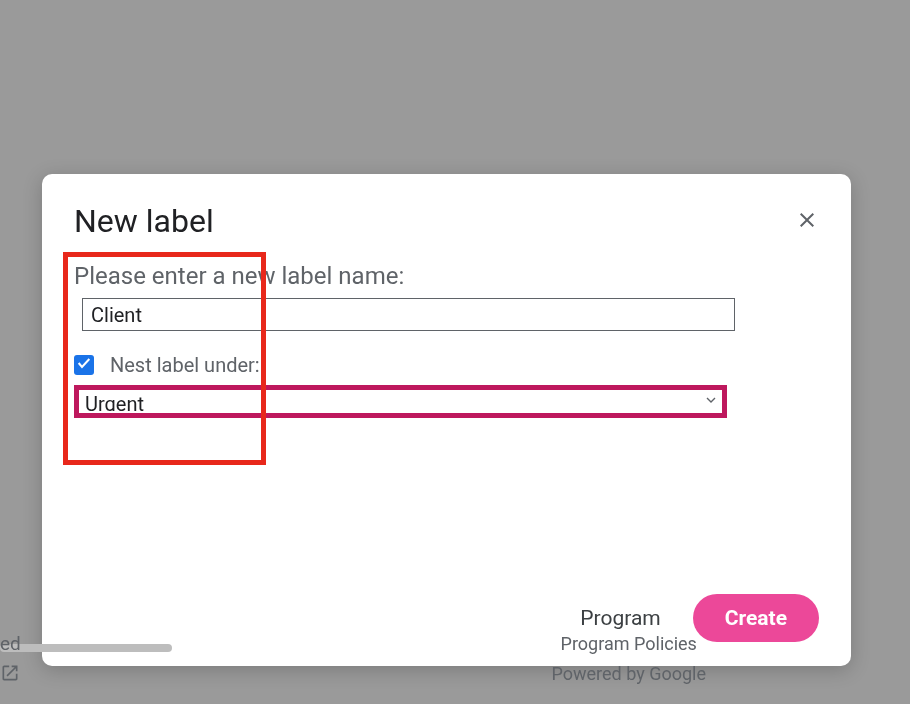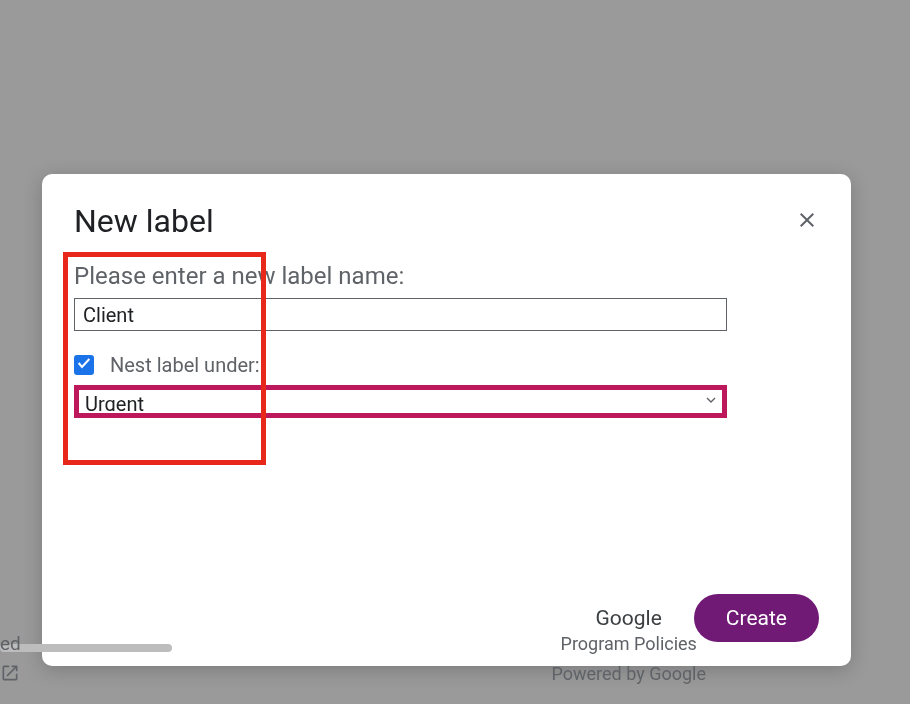--- a/index.html
+++ b/index.html
@@ -69,20 +69,21 @@
     }
     .text-input {
       width: 653px;
       height: 33px;
       border: 1px solid #5f6368;
       padding: 4px 8px;
       font-size: 20px;
       color: #202124;
       font-family: inherit;
       background: #ffffff;
+      margin-left: 8px;
     }
     .nest-row {
       display: flex;
       align-items: center;
       margin-top: 22px;
       margin-bottom: 8px;
       gap: 16px;
     }
     .checkbox-wrap {
       width: 20px;
@@ -151,29 +152,29 @@
     .cancel-btn {
       background: transparent;
       border: none;
       font-size: 21px;
       color: #3c4043;
       cursor: pointer;
       font-family: inherit;
       padding: 8px 4px;
     }
     .create-btn {
-      background: #701a75;
+      background: #ec4899;
       border: none;
       border-radius: 26px;
       color: #ffffff;
       font-size: 21px;
       font-family: inherit;
       padding: 12px 32px;
       cursor: pointer;
-      font-weight: 400;
+      font-weight: 700;
     }
     .highlight-box {
       position: absolute;
       left: 63px;
       top: 252px;
       width: 203px;
       height: 213px;
       border: 5px solid #e8281b;
       pointer-events: none;
       z-index: 10;
@@ -257,21 +258,21 @@
       <option>Urgent</option>
     </select>
     <span class="select-chevron">
       <svg viewBox="0 0 24 24">
           <path d="M6 9 L12 15 L18 9" fill="none" stroke="currentColor" stroke-width="2"></path>
         </svg>
     </span>
   </div>
 
   <div class="dialog-actions">
-    <button class="cancel-btn">Google</button>
+    <button class="cancel-btn">Program</button>
     <button class="create-btn">Create</button>
   </div>
 </div>
 
 <div class="highlight-box"></div>
 
 <div class="scrollbar-stub"></div>
 
 <div class="footer">
   <div class="footer-left">

